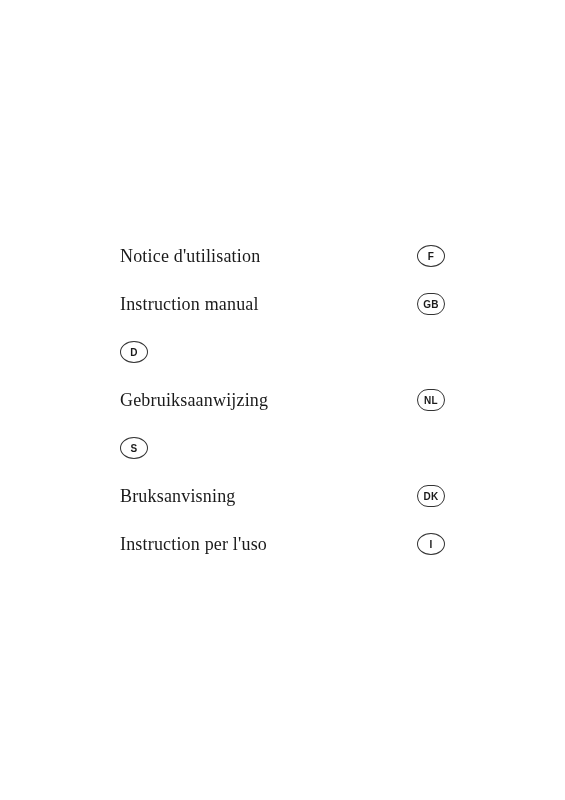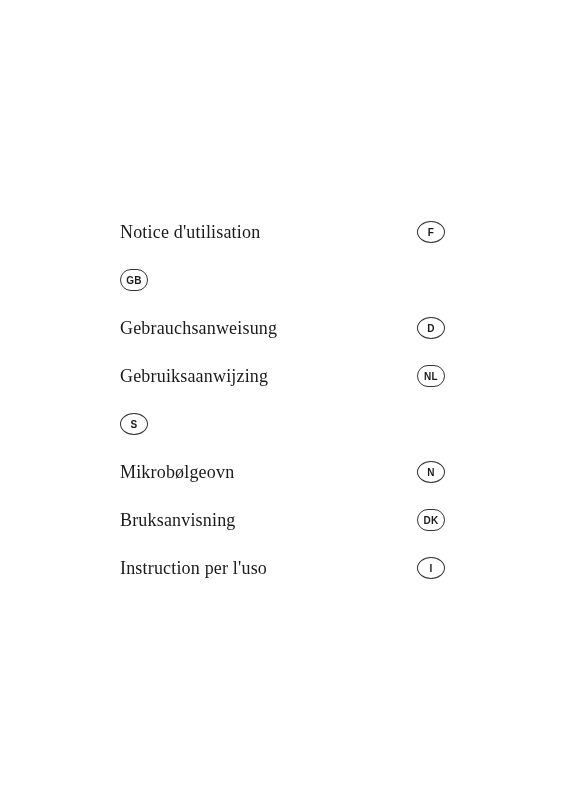--- a/index.html
+++ b/index.html
@@ -64,36 +64,32 @@
   </style>
 </head>
 <body>
 
 <div class="content-area">
 <div class="manual-item">
       <span class="manual-label">Notice d'utilisation</span>
       <span class="lang-badge">F</span>
     </div>
     <div class="manual-item">
+      <span class="manual-label">Instruction manual</span>
       <span class="lang-badge oval">GB</span>
     </div>
     <div class="manual-item">
-      <span class="manual-label">Gebrauchsanweisung</span>
       <span class="lang-badge">D</span>
     </div>
     <div class="manual-item">
       <span class="manual-label">Gebruiksaanwijzing</span>
       <span class="lang-badge oval">NL</span>
     </div>
     <div class="manual-item">
       <span class="lang-badge">S</span>
-    </div>
-    <div class="manual-item">
-      <span class="manual-label">Mikrobølgeovn</span>
-      <span class="lang-badge">N</span>
     </div>
     <div class="manual-item">
       <span class="manual-label">Bruksanvisning</span>
       <span class="lang-badge oval">DK</span>
     </div>
     <div class="manual-item">
       <span class="manual-label">Instruction per l'uso</span>
       <span class="lang-badge">I</span>
     </div>
   </div>

